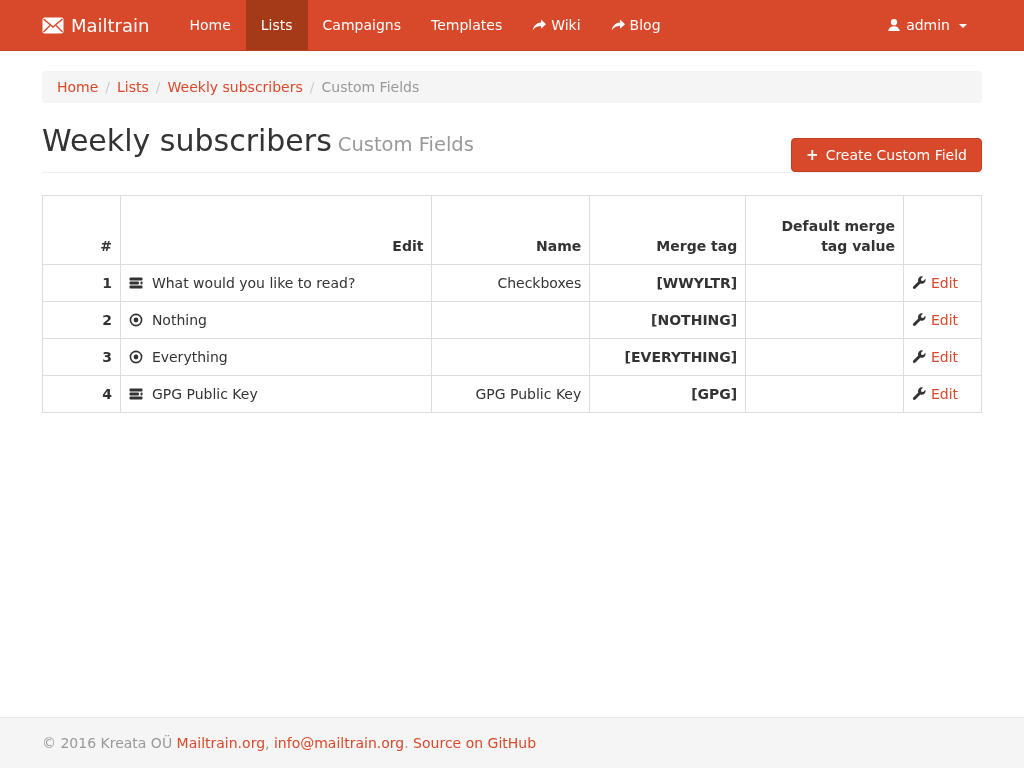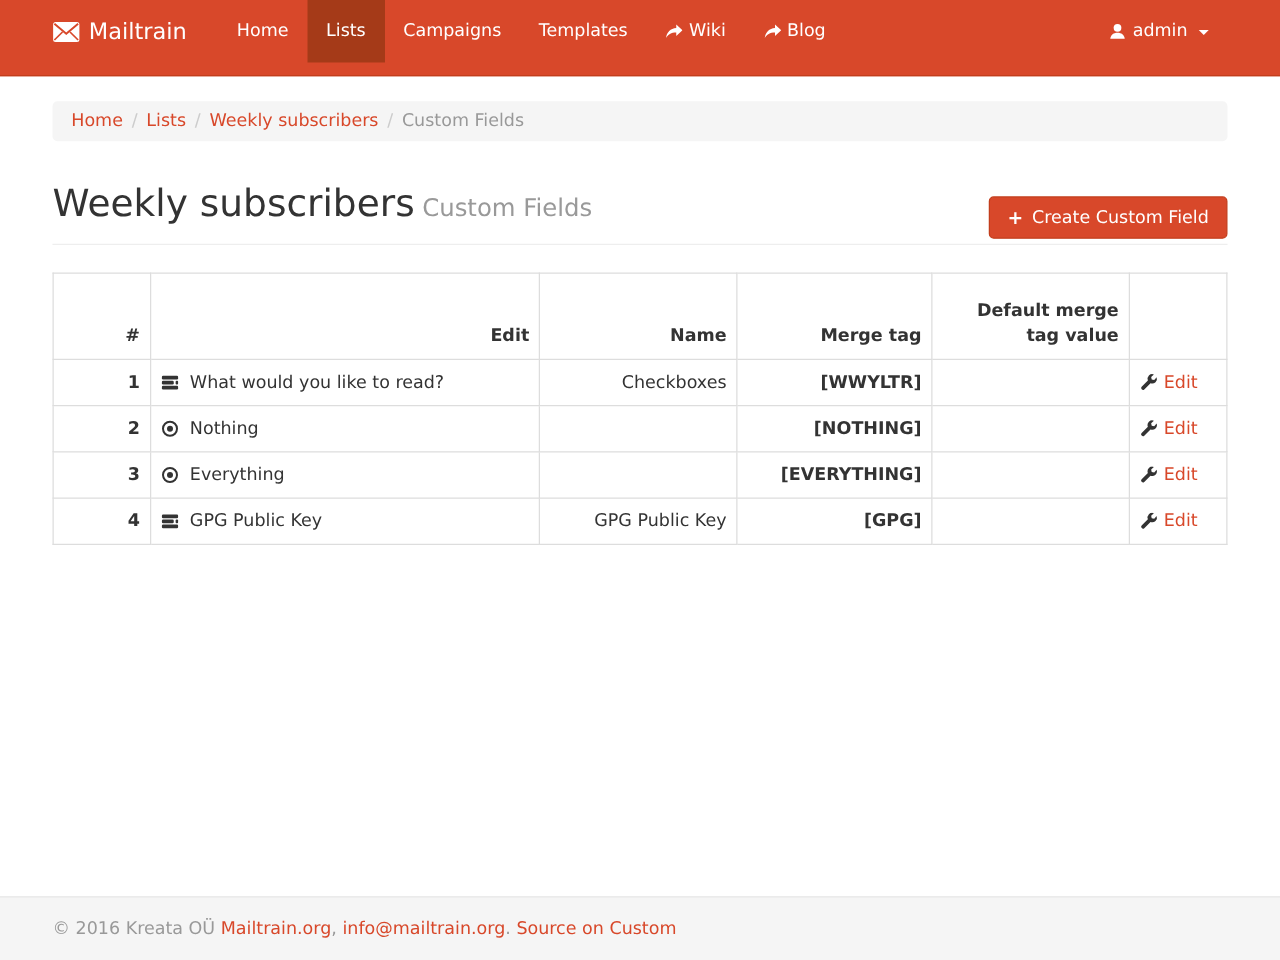--- a/index.html
+++ b/index.html
@@ -13,21 +13,21 @@
     min-height: 768px;
     display: flex;
     flex-direction: column;
   }
   .container { width: 970px; margin: 0 auto; padding: 0 15px; }
 
   
   .navbar {
     background: #d8482a;
     border-bottom: 1px solid #c23e1c;
-    height: 61px;
+    height: 51px;
   }
   .navbar .container { display: flex; align-items: stretch; height: 50px; }
   .brand {
     display: flex; align-items: center; gap: 7px;
     color: #fff; font-size: 18px; padding: 0 15px 0 0;
     cursor: pointer; text-decoration: none;
   }
   .nav-list { display: flex; align-items: stretch; list-style: none; margin: 0 0 0 10px; padding: 0; }
   .nav-item {
     display: flex; align-items: center; gap: 5px;
@@ -47,21 +47,21 @@
     background: #f5f5f5; border-radius: 4px;
     margin: 20px 0; padding: 8px 15px;
     list-style: none; display: flex; align-items: center;
   }
   .breadcrumb li { display: flex; align-items: center; }
   .breadcrumb a { color: #d8482a; text-decoration: none; cursor: pointer; }
   .breadcrumb .sep { color: #ccc; padding: 0 7px; }
   .breadcrumb .active-crumb { color: #999; }
 
   
-  .page-header-row { display: flex; justify-content: space-between; align-items: center; margin-top: 33px; }
+  .page-header-row { display: flex; justify-content: space-between; align-items: flex-end; margin-top: 20px; }
   h2.page-title { margin: 0 0 14px 0; font-size: 30px; font-weight: 500; color: #333; }
   h2.page-title .subtitle { font-size: 65%; font-weight: normal; color: #999; margin-left: 6px; }
   .btn-primary {
     background: #d8482a; border: 1px solid #c23e1c; color: #fff;
     font-size: 14px; font-family: inherit;
     padding: 8px 14px; border-radius: 4px; cursor: pointer;
     display: inline-flex; align-items: center; gap: 7px;
     margin-top: 7px;
   }
   .plus-glyph { font-weight: bold; font-size: 15px; line-height: 1; }
@@ -322,16 +322,16 @@
       </tbody>
     </table>
 
   </div>
 </main>
 
 <footer class="page-footer">
   <div class="container">
     <p style="margin:0;">
       <span>© 2016 Kreata OÜ</span>
-      <a>Mailtrain.org</a><span>, </span><a>info@mailtrain.org</a><span>. </span><a>Source on Custom</a>
+      <a>Mailtrain.org</a><span>, </span><a>info@mailtrain.org</a><span>. </span><a>Source on GitHub</a>
     </p>
   </div>
 </footer>
 
 </body></html>

